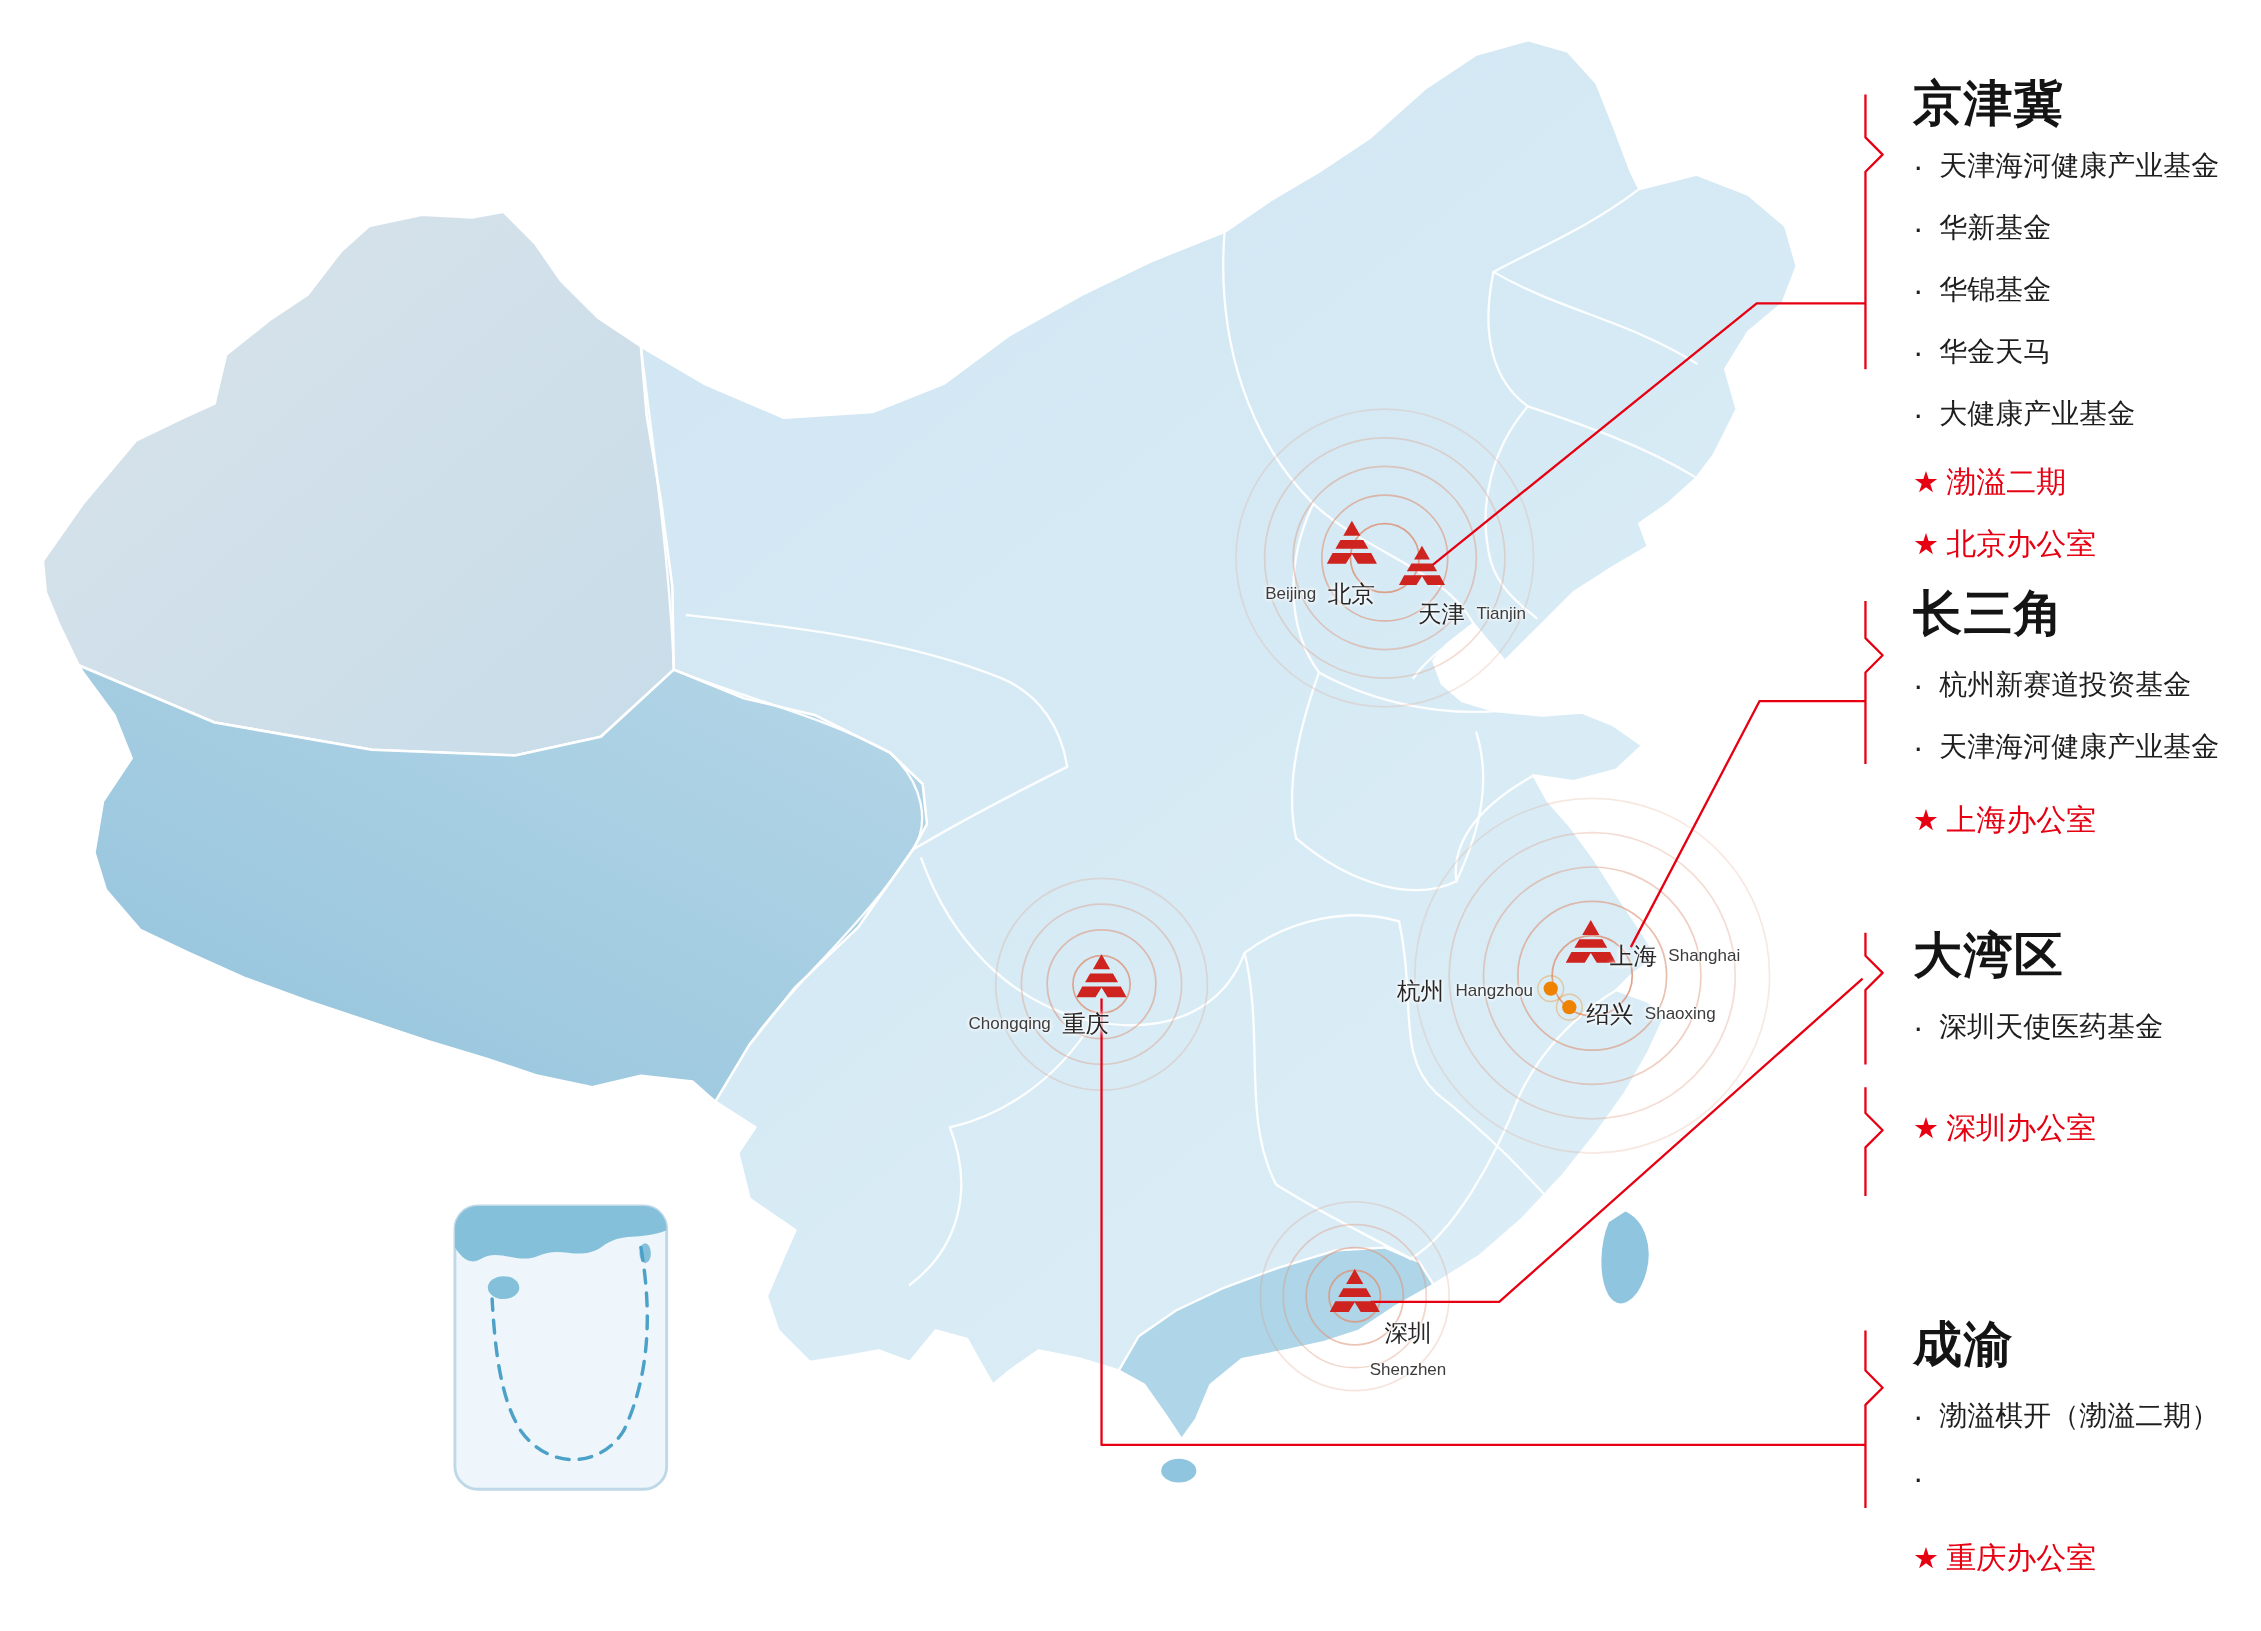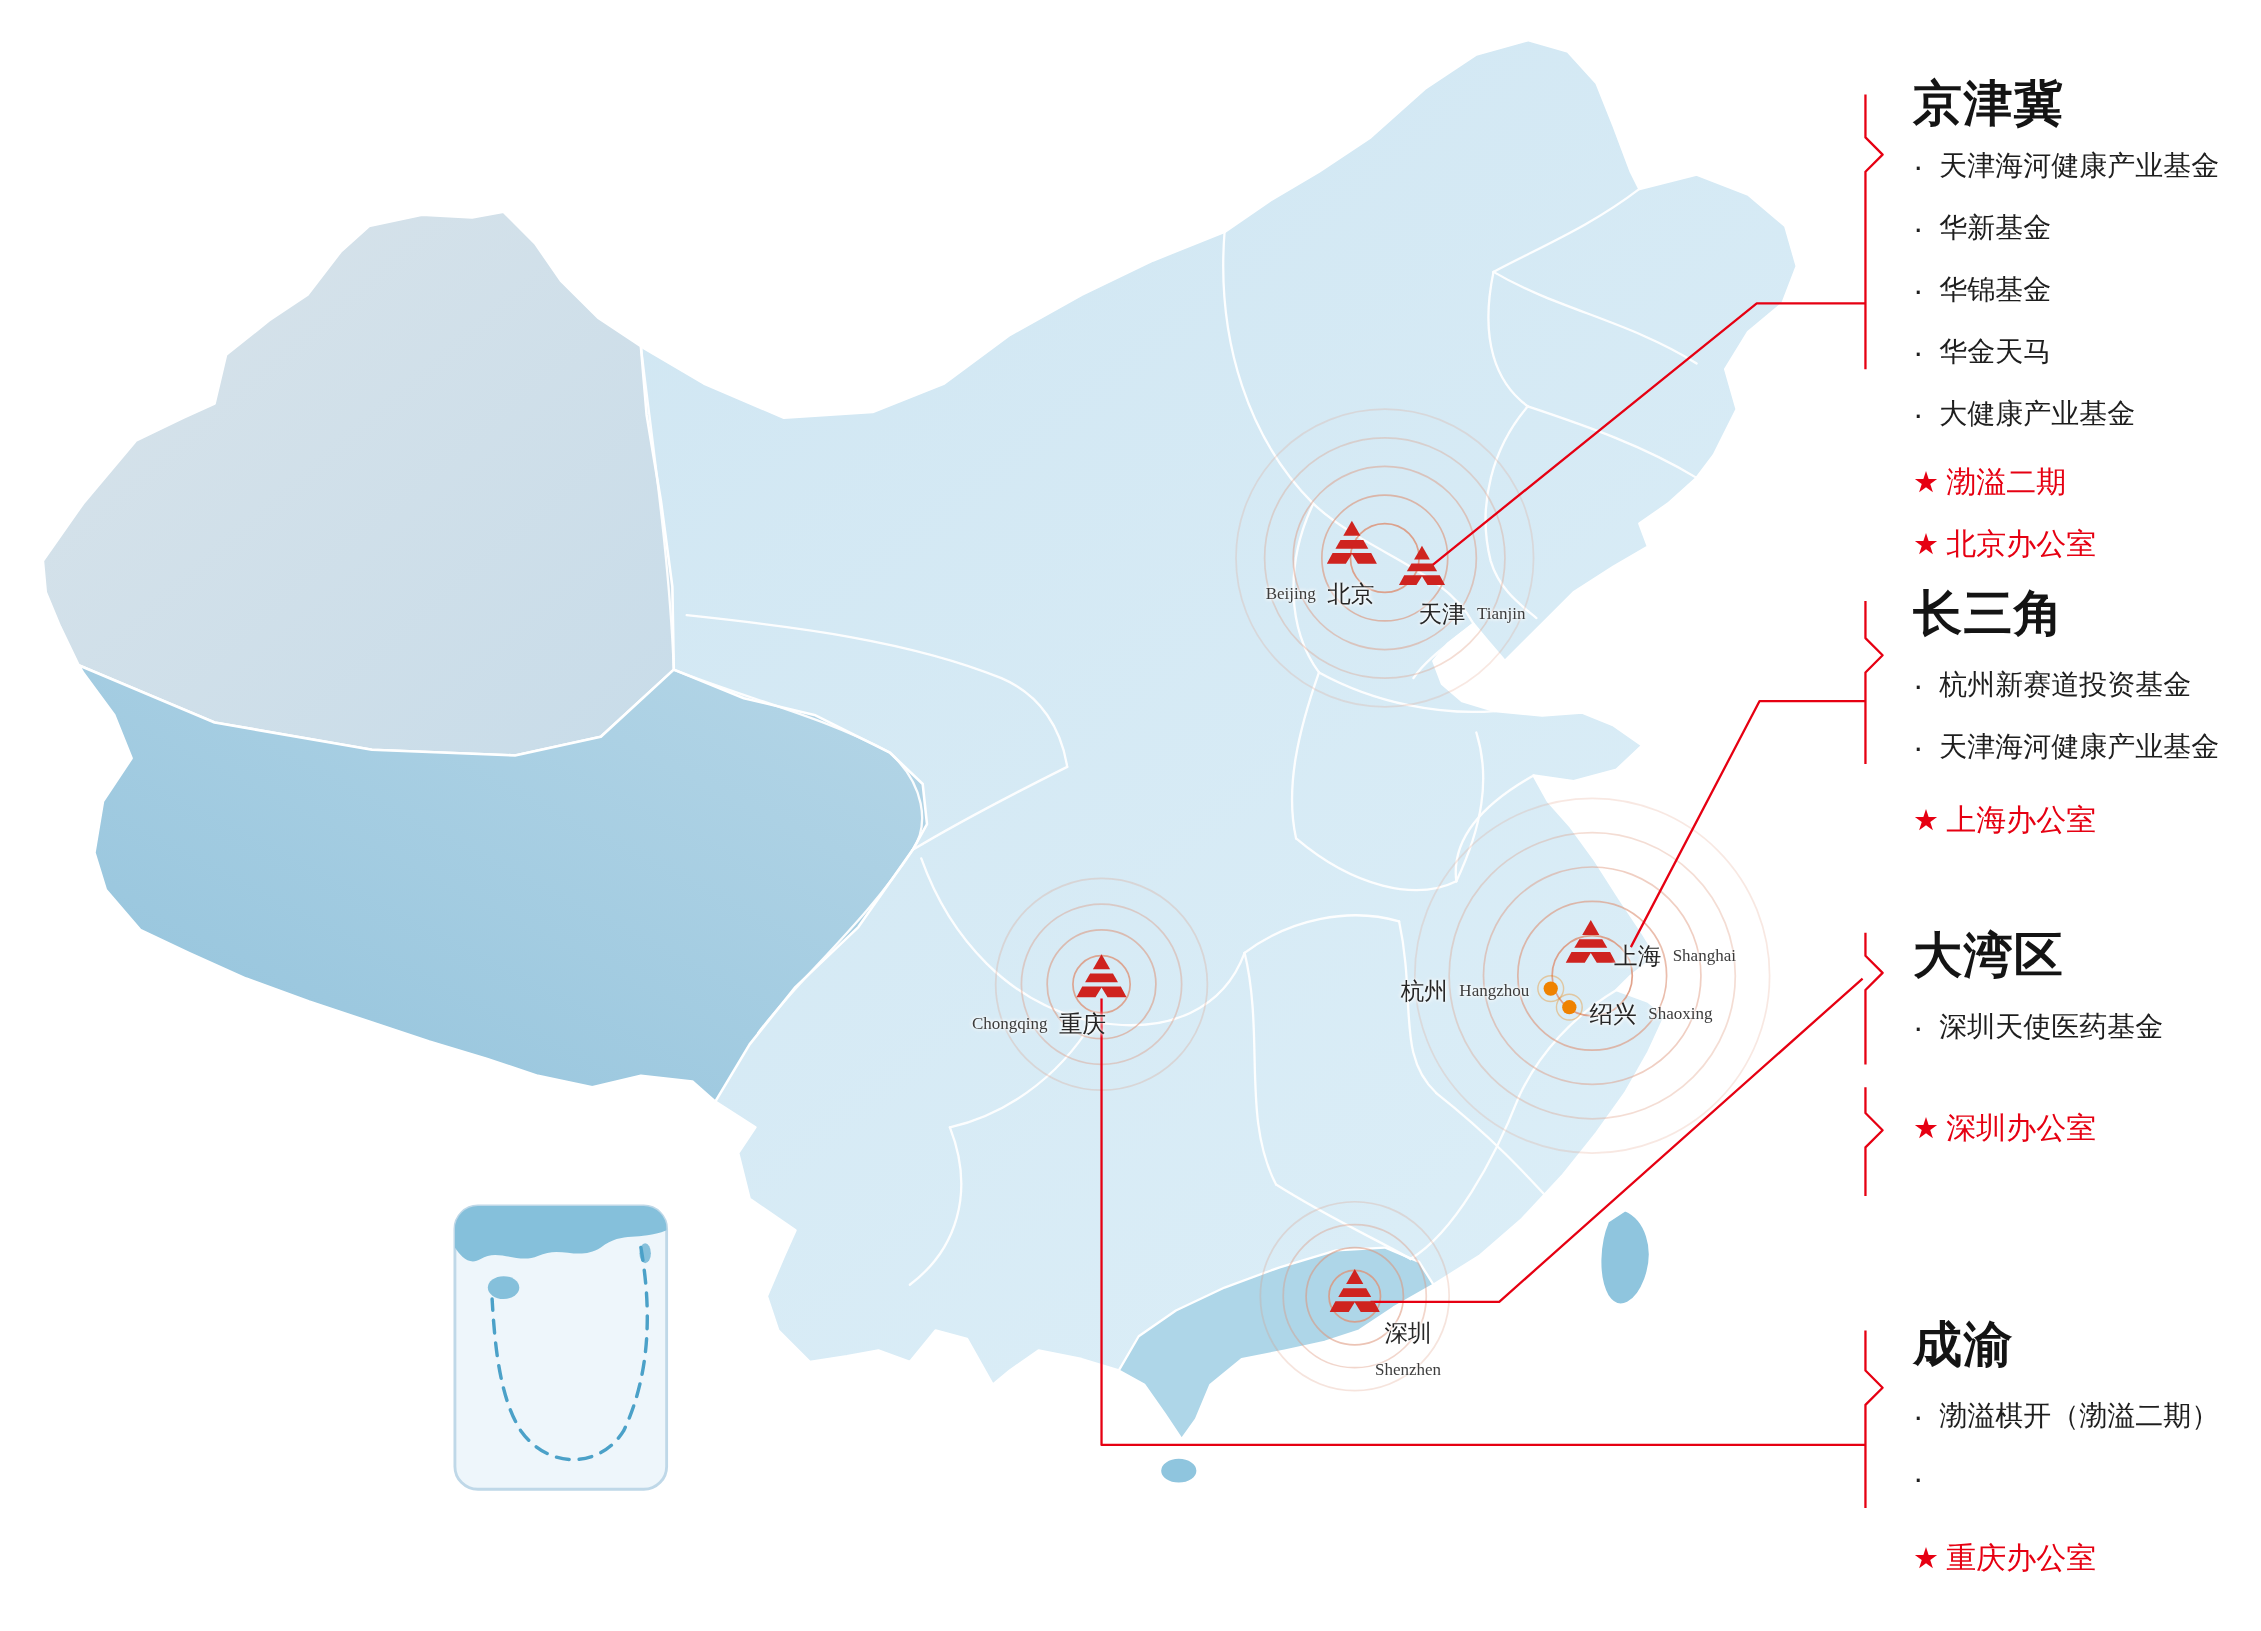--- a/index.html
+++ b/index.html
@@ -41,21 +41,21 @@
 
   
   .city {
     position: absolute;
     transform: translate(-50%, -50%);
     display: flex; align-items: center; gap: 11.4px;
     white-space: nowrap;
     text-shadow: 0 0 5.7px #fff, 0 0 5.7px #fff, 0 0 2.9px #fff;
   }
   .city .cn { font-size: 23.6px; color: #262626; font-weight: 500; }
-  .city .en { font-size: 17px; color: #3c3c3c; font-family: Liberation Serif, serif; }
+  .city .en { font-size: 17px; color: #3c3c3c; font-family: Liberation Sans, sans-serif; }
 </style>
 </head>
 <body>
 
 <div id="canvas">
 
   <svg id="mapsvg" viewBox="0 0 1580.5 1140">
     <defs>
       <linearGradient id="baseGrad" x1="0" y1="0" x2="1" y2="1">
         <stop offset="0" stop-color="#cde4f1"></stop>

